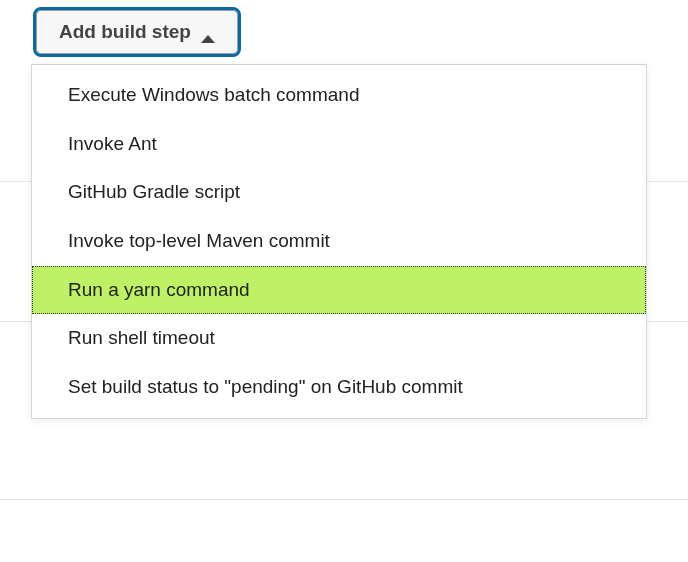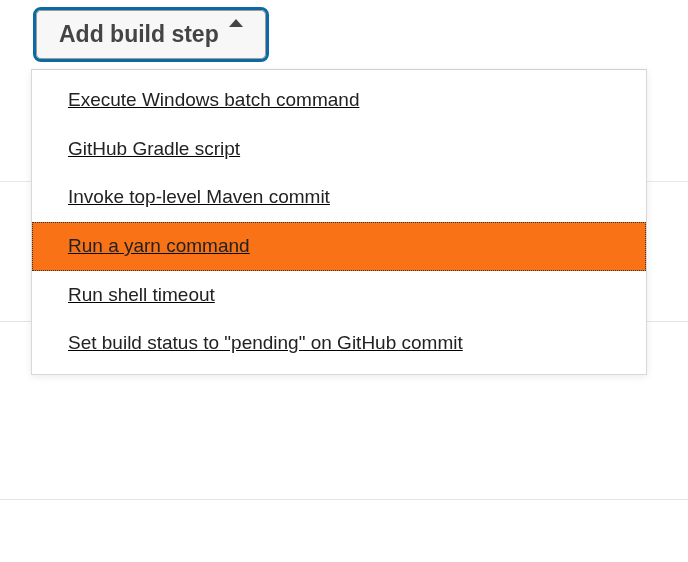--- a/index.html
+++ b/index.html
@@ -9,27 +9,27 @@
     }
     body {
       font-family: -apple-system, BlinkMacSystemFont, "Segoe UI", Helvetica, Arial, sans-serif;
       background: #ffffff;
       width: 688px;
       height: 562px;
       padding: 10px 0 0 36px;
     }
     .dropdown-button {
       display: inline-flex;
-      align-items: flex-start;
+      align-items: flex-end;
       gap: 10px;
       padding: 10px 22px;
       background: #f7f7f7;
       border: 1px solid #9d9d9d;
       border-radius: 5px;
-      font-size: 23px;
+      font-size: 19px;
       font-weight: 600;
       color: #444;
       cursor: pointer;
       outline: 3px solid #0b6aa2;
       outline-offset: 0;
     }
     .caret-icon {
       width: 0;
       height: 0;
       border-left: 7px solid transparent;
@@ -39,31 +39,30 @@
     }
     .dropdown-menu {
       margin-top: 10px;
       margin-left: -5px;
       width: 616px;
       background: #ffffff;
       border: 1px solid #d8d8d8;
       border-top: 1px solid #d0d0d0;
       box-shadow: 0 2px 8px rgba(0,0,0,0.08);
       padding: 6px 0;
-      text-decoration: underline;
     }
     .menu-item {
       padding: 12px 16px 12px 36px;
       font-size: 19px;
       color: #222;
       cursor: pointer;
       line-height: 1.3;
     }
     .menu-item.highlighted {
-      background: #f97316;
+      background: #bef264;
       outline: 1px dotted #333;
       outline-offset: -1px;
     }
     .bg-line {
       position: absolute;
       left: 0;
       top: 181px;
       width: 688px;
       height: 1px;
       background: #e8e8e8;
@@ -88,20 +87,21 @@
 <div class="bg-line"></div>
 <div class="bg-line2"></div>
 
 <button class="dropdown-button">
   <span>Add build step</span>
   <span class="caret-icon"></span>
 </button>
 
 <div class="dropdown-menu">
   <div class="menu-item">Execute Windows batch command</div>
+  <div class="menu-item">Invoke Ant</div>
   <div class="menu-item">GitHub Gradle script</div>
   <div class="menu-item">Invoke top-level Maven commit</div>
   <div class="menu-item highlighted">Run a yarn command</div>
   <div class="menu-item">Run shell timeout</div>
   <div class="menu-item">Set build status to "pending" on GitHub commit</div>
 </div>
 
 
 
 

